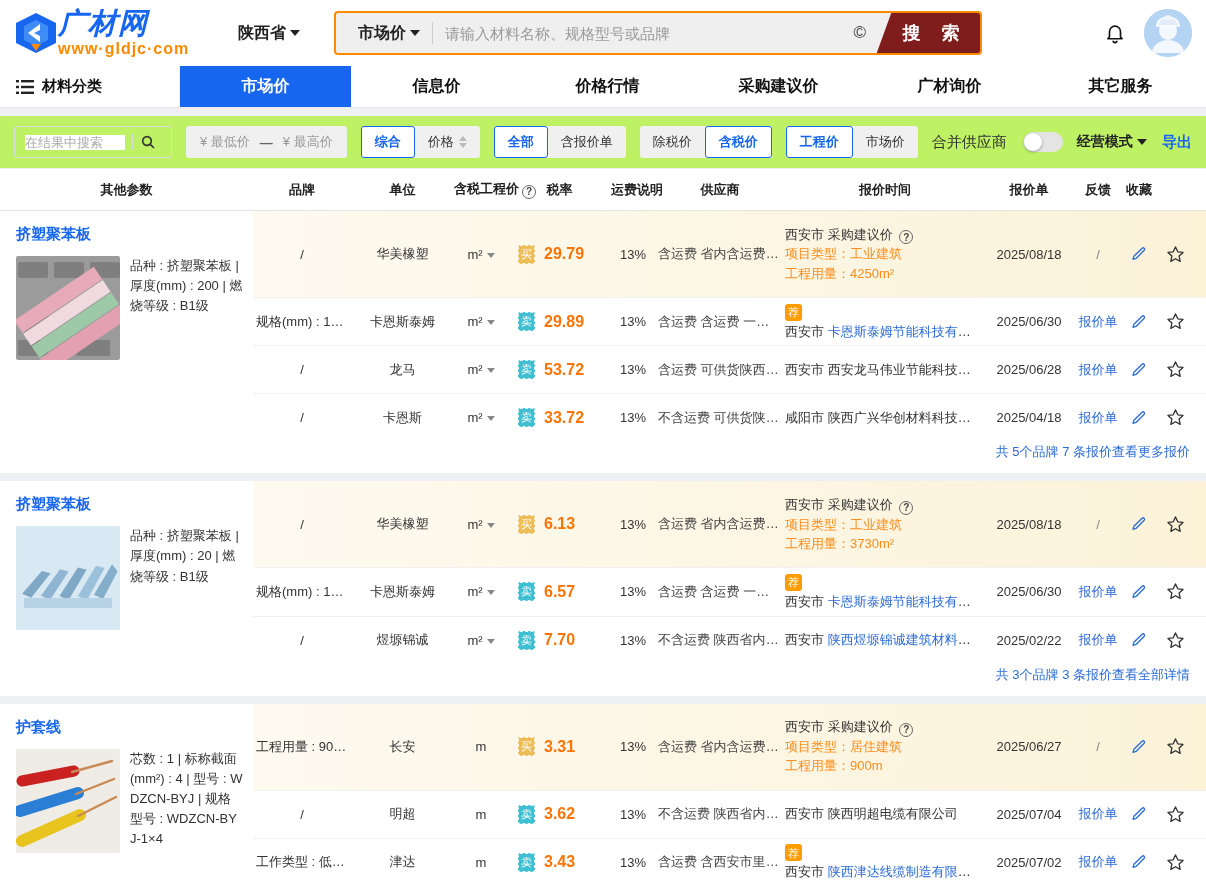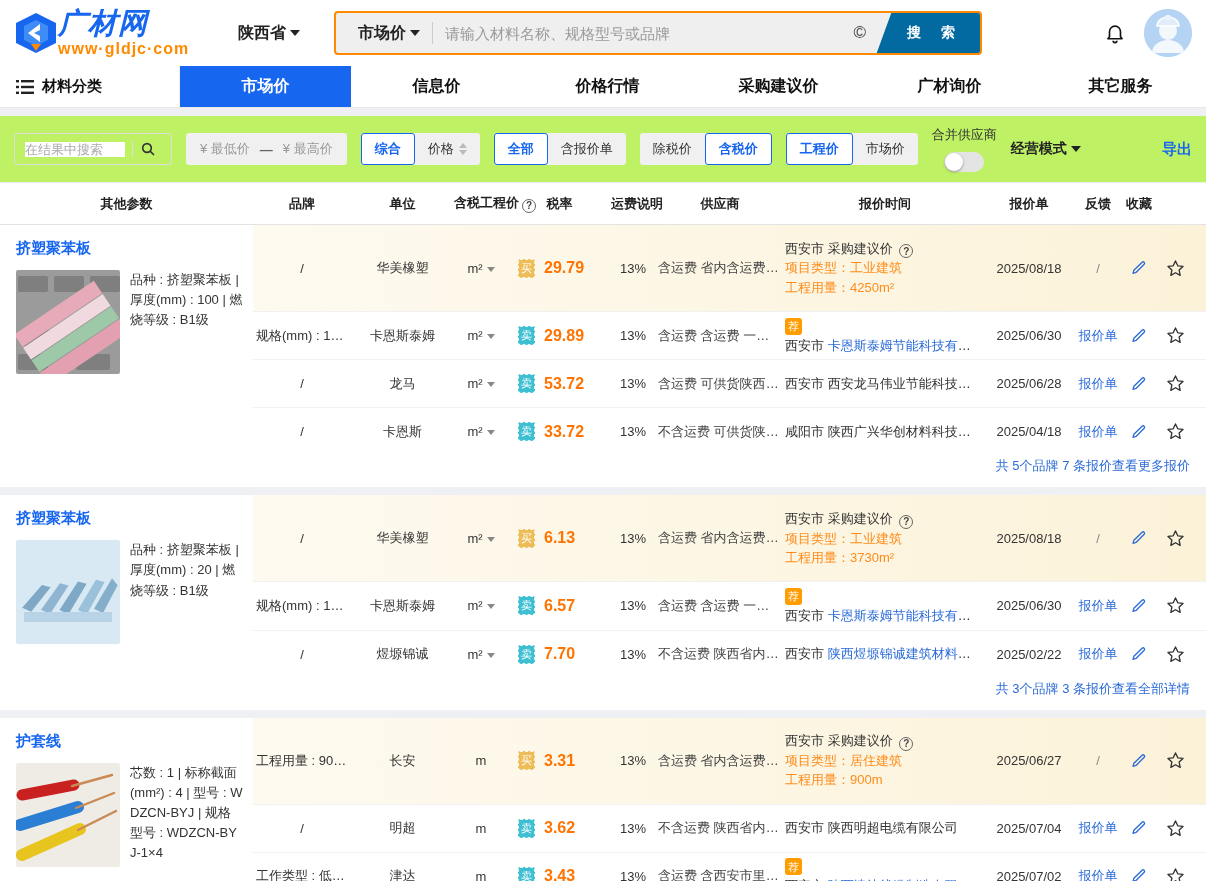--- a/index.html
+++ b/index.html
@@ -12,21 +12,21 @@
   .logo-txt .cn { font-size:29px; font-weight:bold; color:#1766f0; letter-spacing:1px; font-style:italic; line-height:1; }
   .logo-txt .en { font-size:16px; font-weight:bold; color:#ff8a00; letter-spacing:1px; margin-top:2px; }
   .region { width:130px; text-align:center; font-size:16px; font-weight:bold; color:#222; cursor:pointer; }
   .caret { display:inline-block; width:0; height:0; border-left:5px solid transparent; border-right:5px solid transparent; border-top:6px solid #222; vertical-align:middle; margin-left:4px; }
   .searchbar { flex:0 0 648px; height:44px; border:2px solid #ff8a00; border-radius:4px; background:#efefef; display:flex; align-items:center; overflow:hidden; }
   .searchbar .cat { font-size:16px; font-weight:bold; color:#222; padding:0 12px 0 22px; white-space:nowrap; cursor:pointer; }
   .searchbar .divider { width:1px; height:22px; background:#ccc; }
   .searchbar input { flex:1; border:none; outline:none; background:transparent; font-size:15px; color:#333; padding:0 12px; }
   .searchbar input::placeholder { color:#9a9a9a; }
   .searchbar .copy { font-size:17px; color:#444; padding:0 10px; }
-  .search-btn { height:44px; width:104px; background:#0369a1; color:#fff; font-size:14px; font-weight:bold; letter-spacing:8px; border:none; cursor:pointer; clip-path:polygon(16px 0,100% 0,100% 100%,0 100%); padding-left:14px; }
+  .search-btn { height:44px; width:104px; background:#7f1d1d; color:#fff; font-size:18px; font-weight:bold; letter-spacing:8px; border:none; cursor:pointer; clip-path:polygon(16px 0,100% 0,100% 100%,0 100%); padding-left:14px; }
   .top-right { flex:1; display:flex; align-items:center; justify-content:flex-end; gap:18px; }
   .bell { cursor:pointer; display:flex; }
   .avatar { width:48px; height:48px; border-radius:50%; background:#b5d3f3; overflow:hidden; cursor:pointer; flex:0 0 auto; }
 
   
   .nav { background:#fff; height:42px; display:flex; align-items:stretch; border-bottom:1px solid #e8e8e8; }
   .catalog { width:180px; display:flex; align-items:center; gap:8px; padding-left:16px; font-size:15px; font-weight:bold; color:#111; border-right:1px solid #f0f0f0; cursor:pointer; }
   .tabs { flex:1; display:flex; }
   .tab { flex:1; display:flex; align-items:center; justify-content:center; font-size:16px; font-weight:bold; color:#111; cursor:pointer; }
   .tab.active { background:#1766f0; color:#fff; }
@@ -40,21 +40,21 @@
   .f-search .vd { width:1px; height:16px; background:#ddd; margin:0 7px; }
   .range { display:flex; align-items:center; gap:10px; background:#f0f0f0; border-radius:3px; height:32px; padding:0 14px; font-size:13px; color:#999; }
   .range .dash { color:#666; font-weight:bold; }
   .seg { display:flex; background:#f0f0f0; border-radius:3px; height:32px; }
   .seg .opt { display:flex; align-items:center; justify-content:center; padding:0 13px; font-size:13px; color:#333; cursor:pointer; white-space:nowrap; }
   .seg .opt.sel { background:#fff; border:1px solid #1766f0; color:#1766f0; font-weight:bold; border-radius:3px; }
   .sort-carets { display:inline-flex; flex-direction:column; margin-left:5px; gap:2px; }
   .sort-carets i { width:0; height:0; border-left:4px solid transparent; border-right:4px solid transparent; }
   .sort-carets .up { border-bottom:5px solid #bbb; }
   .sort-carets .dn { border-top:5px solid #bbb; }
-  .merge { display:flex; align-items:center; gap:8px; font-size:13px; color:#333; white-space:nowrap;flex-direction:column; }
+  .merge { display:flex; align-items:center; gap:16px; font-size:15px; color:#333; white-space:nowrap; }
   .toggle { width:40px; height:20px; background:#e4e4e4; border-radius:10px; position:relative; cursor:pointer; }
   .toggle .knob { position:absolute; left:1px; top:1px; width:18px; height:18px; border-radius:50%; background:#fff; box-shadow:0 1px 3px rgba(0,0,0,.35); }
   .mode { font-size:14px; font-weight:bold; color:#222; white-space:nowrap; cursor:pointer; }
   .export { font-size:15px; font-weight:bold; color:#1766f0; margin-left:auto; cursor:pointer; white-space:nowrap; }
 
   
   :root { --cols: 98px 103px 54px 103px 44px 130px 200px 88px 50px 32px 40px; }
   .thead { display:grid; grid-template-columns:253px var(--cols); align-items:center; height:42px; background:#fff; border-bottom:1px solid #e3e3e3; font-size:13px; font-weight:bold; color:#222; }
   .thead .c { text-align:center; white-space:nowrap; }
   .help { display:inline-flex; align-items:center; justify-content:center; width:14px; height:14px; border:1px solid #666; border-radius:50%; font-size:10px; font-weight:bold; color:#444; margin-left:3px; vertical-align:-2px; }
@@ -241,21 +241,21 @@
               <rect x="2" y="84" width="30" height="16" rx="2"></rect>
               <rect x="60" y="84" width="34" height="16" rx="2"></rect>
             </g>
             <g transform="rotate(-34 52 62)">
               <rect x="6" y="34" width="96" height="15" fill="#e7aab8"></rect>
               <rect x="6" y="50" width="96" height="14" fill="#f0dadf"></rect>
               <rect x="6" y="65" width="96" height="14" fill="#9ec9a8"></rect>
               <rect x="6" y="80" width="96" height="16" fill="#e2a0b0"></rect>
             </g>
           </svg>
-        <div class="g-desc">品种 : 挤塑聚苯板 | 厚度(mm) : 100 | 燃烧等级 : B1级</div>
+        <div class="g-desc">品种 : 挤塑聚苯板 | 厚度(mm) : 200 | 燃烧等级 : B1级</div>
       </div>
     </div>
     <div class="g-rows">
       <div class="g-row hl">
       <div class="cell">/</div>
       <div class="cell">华美橡塑</div>
       <div class="cell">m²<span class="unit-chev"></span></div>
       <div class="price-cell">
         <span class="stamp gold">买</span>
         <span class="price">29.79</span>

